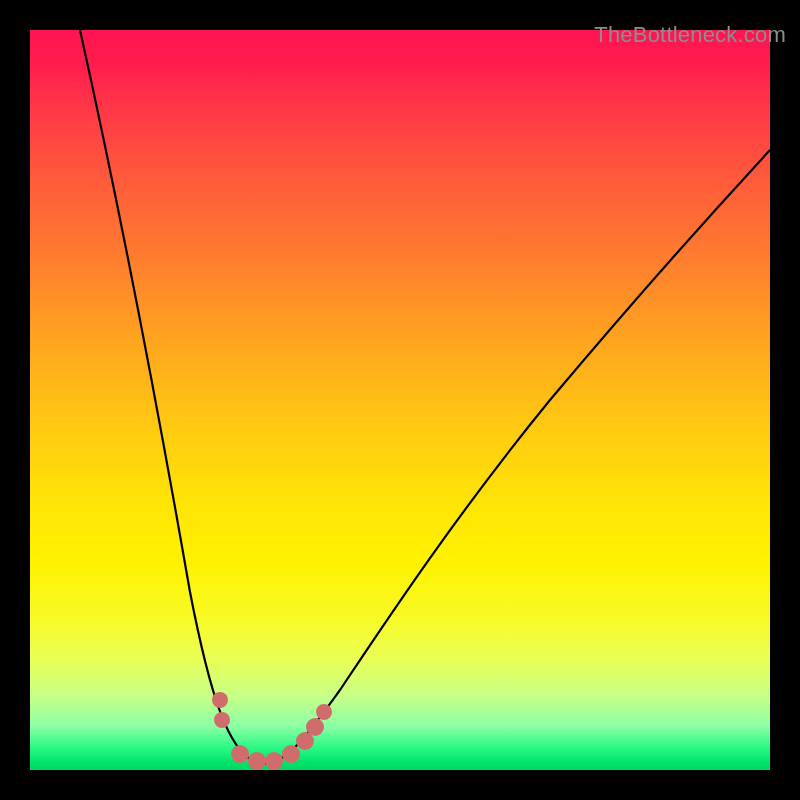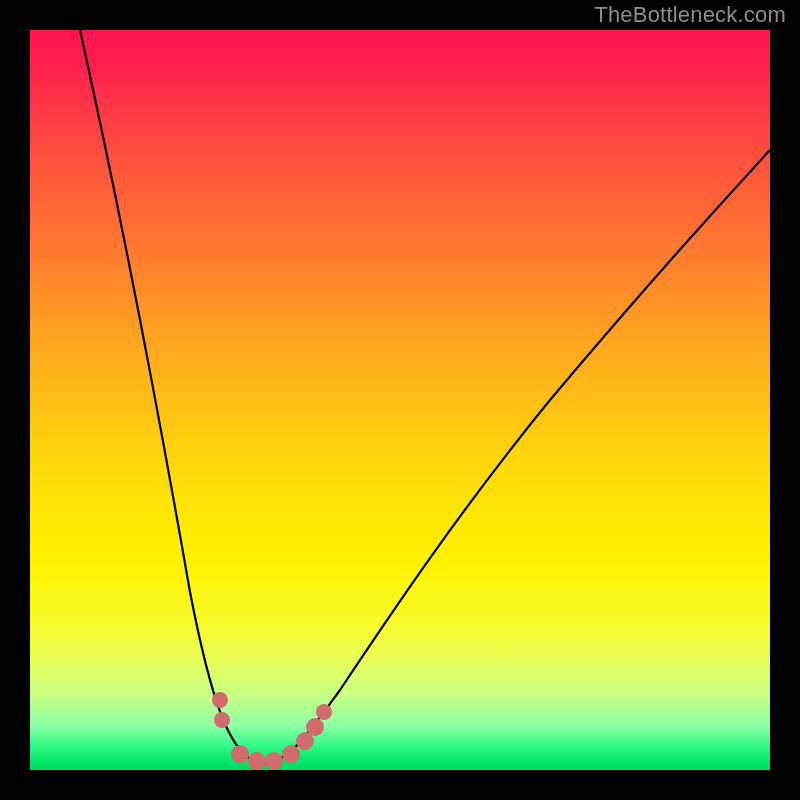--- a/index.html
+++ b/index.html
@@ -12,21 +12,21 @@
     overflow: hidden;
   }
   .frame {
     position: relative;
     width: 800px;
     height: 800px;
     background: #000;
   }
   .watermark {
     position: absolute;
-    top: 2px;
+    top: 22px;
     right: 14px;
     color: #8e8e8e;
     font-size: 22px;
     font-weight: 400;
     letter-spacing: 0.2px;
     z-index: 10;
   }
   .plot-area {
     position: absolute;
     left: 30px;

